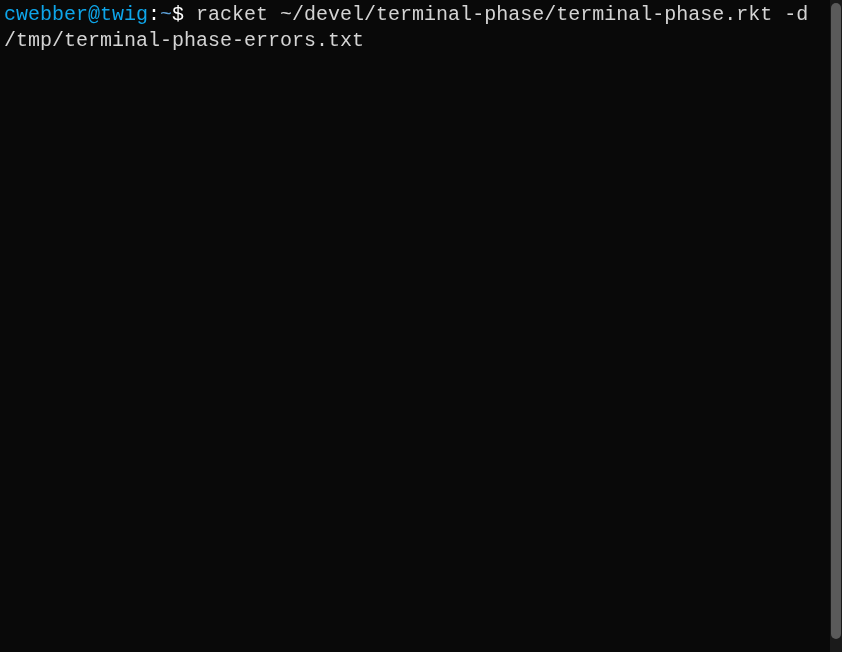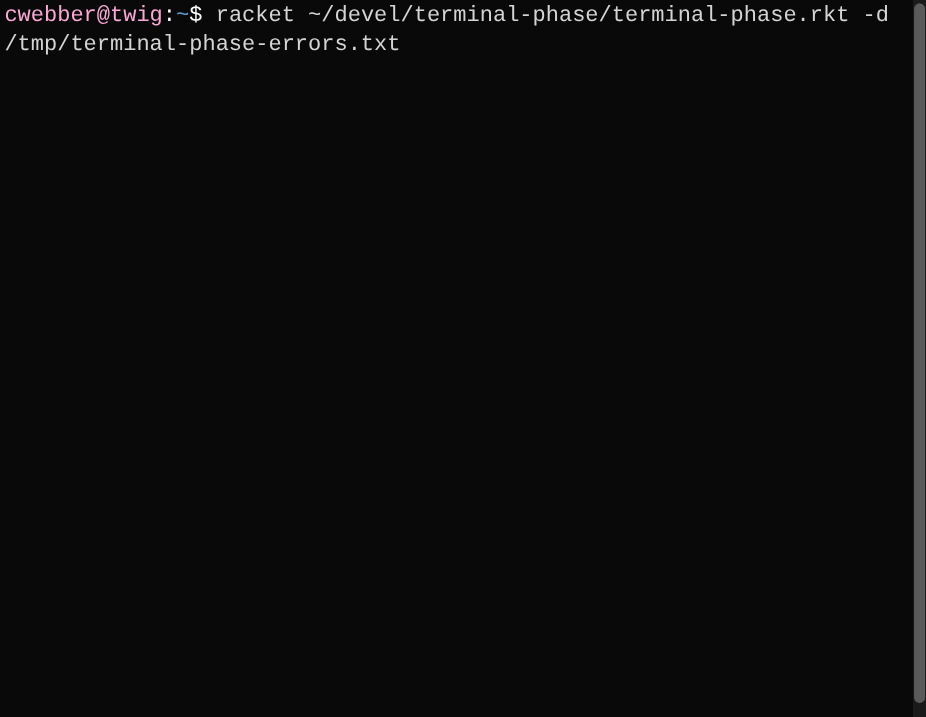--- a/index.html
+++ b/index.html
@@ -26,21 +26,21 @@
       overflow-y: auto;
       word-break: break-all;
     }
     
     .prompt-line {
       white-space: pre-wrap;
       word-break: break-all;
     }
     
     .user-host {
-      color: #f9a8d4;
+      color: #0ea5e9;
       font-weight: 500;
     }
     
     .colon {
       color: #ffffff;
     }
     
     .path {
       color: #5c9fd6;
       font-weight: 500;

